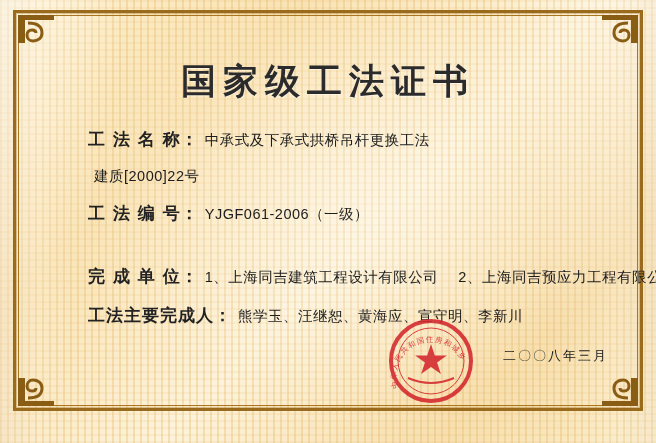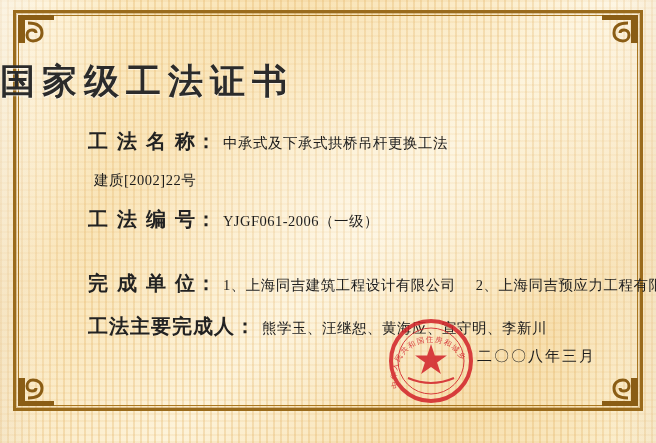--- a/index.html
+++ b/index.html
@@ -68,20 +68,21 @@
   .c-tl { left: 16px;  top: 13px; }
   .c-tr { right: 16px; top: 13px; transform: scaleX(-1); }
   .c-bl { left: 16px;  bottom: 35px; transform: scaleY(-1); }
   .c-br { right: 16px; bottom: 35px; transform: scale(-1,-1); }
 
   .title {
     position: absolute;
     top: 58px;
     left: 0;
     right: 0;
+    text-align: center;
     font-size: 35px;
     letter-spacing: 7px;
     font-weight: bold;
     color: #2b2b2b;
     font-family: "DejaVu Serif", "Liberation Serif", serif;
     text-shadow: 0 1px 0 rgba(255,255,255,0.5);
   }
 
   .fields {
     position: absolute;
@@ -90,40 +91,40 @@
     top: 128px;
   }
   .field-row {
     display: flex;
     align-items: baseline;
     margin-bottom: 16px;
     white-space: nowrap;
   }
   .field-label {
     font-weight: bold;
-    font-size: 20px;
+    font-size: 17px;
     color: #222;
     letter-spacing: 1px;
     flex: 0 0 auto;
     font-family: "DejaVu Serif", "Liberation Serif", serif;
   }
   .field-value {
     font-size: 14.5px;
     color: #1c1c1c;
     margin-left: 6px;
     letter-spacing: 0.5px;
-    font-family: Liberation Serif, serif;
+    font-family: Liberation Sans, sans-serif;
   }
   .units .unit-item { margin-right: 14px; margin-top: 27px; }
 
   .date {
     position: absolute;
-    right: 60px;
+    right: 48px;
     top: 347px;
-    font-size: 15px;
+    font-size: 13px;
     letter-spacing: 2px;
     color: #1c1c1c;
     font-family: "DejaVu Serif", "Liberation Serif", serif;
     text-align: right;
   }
 
   
   .seal {
     position: absolute;
     left: 388px;
@@ -172,21 +173,21 @@
   <div class="title">国家级工法证书</div>
 
   <div class="fields">
 
     <div class="field-row">
       <span class="field-label">工 法 名 称：</span>
       <span class="field-value">中承式及下承式拱桥吊杆更换工法</span>
     </div>
 
     <div class="field-row">
-      <span class="field-value">建质[2002]22号</span>
+      <span class="field-value">建质[2000]22号</span>
     </div>
 
     <div class="field-row">
       <span class="field-label">工 法 编 号：</span>
       <span class="field-value">YJGF061-2006（一级）</span>
     </div>
 
     <div class="field-row units">
       <span class="field-label">完 成 单 位：</span>
       <span class="field-value unit-item">1、上海同吉建筑工程设计有限公司</span>

